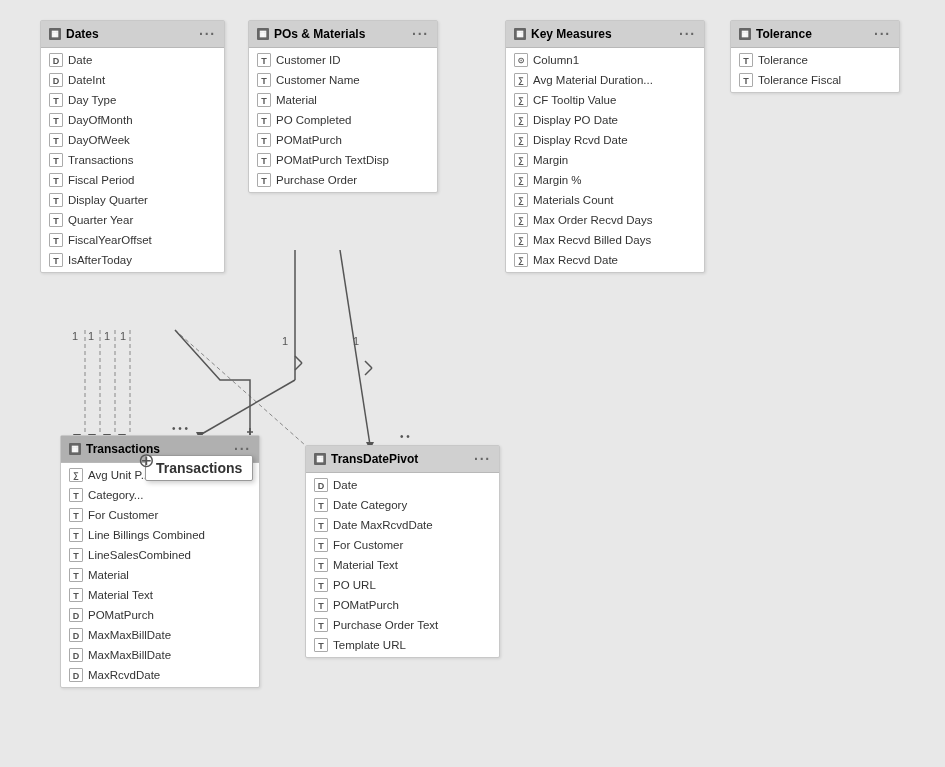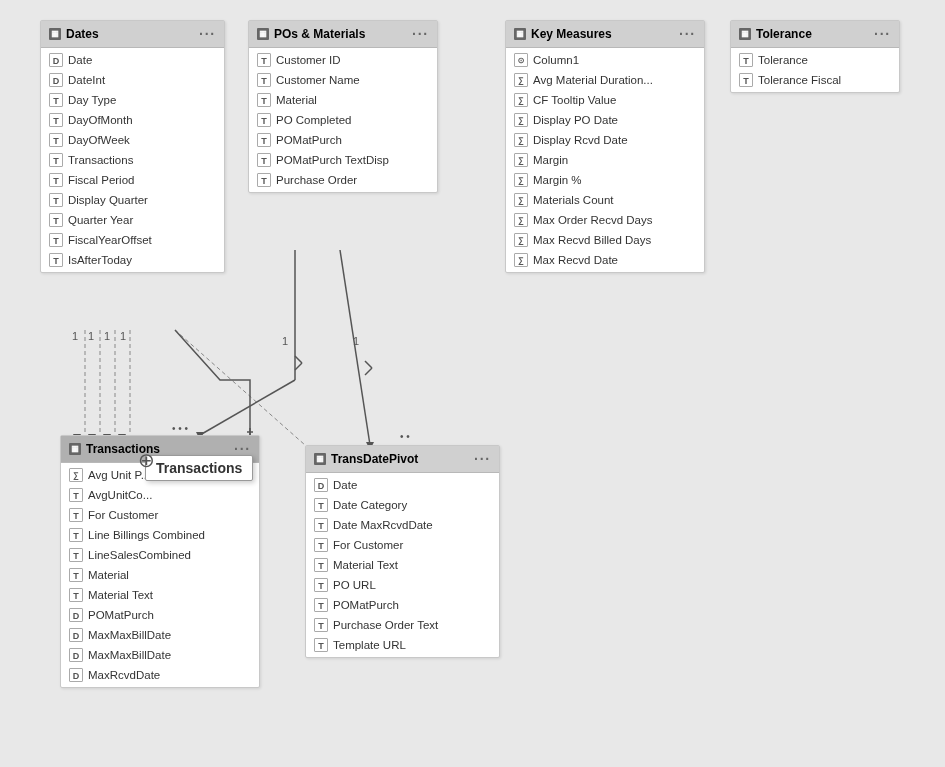--- a/index.html
+++ b/index.html
@@ -361,21 +361,21 @@
       </div>
       <span class="header-dots">···</span>
     </div>
     <div class="table-body">
       <div class="table-row">
           <span class="field-icon measure" style="font-size:8px;">∑</span>
           <span>Avg Unit P...</span>
         </div>
       <div class="table-row">
           <span class="field-icon text">T</span>
-          <span>AvgUnitCo...</span>
+          <span>Category...</span>
         </div>
       <div class="table-row">
           <span class="field-icon text">T</span>
           <span>For Customer</span>
         </div>
       <div class="table-row">
           <span class="field-icon text">T</span>
           <span>Line Billings Combined</span>
         </div>
       <div class="table-row">

